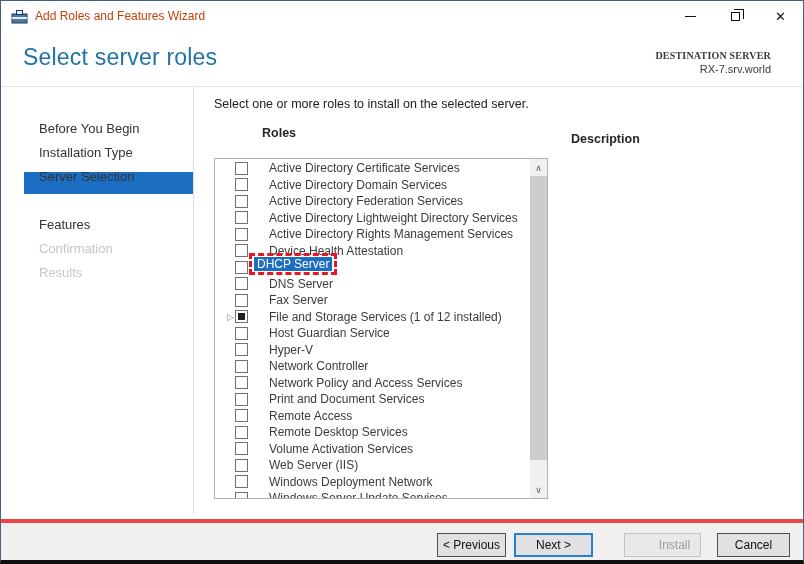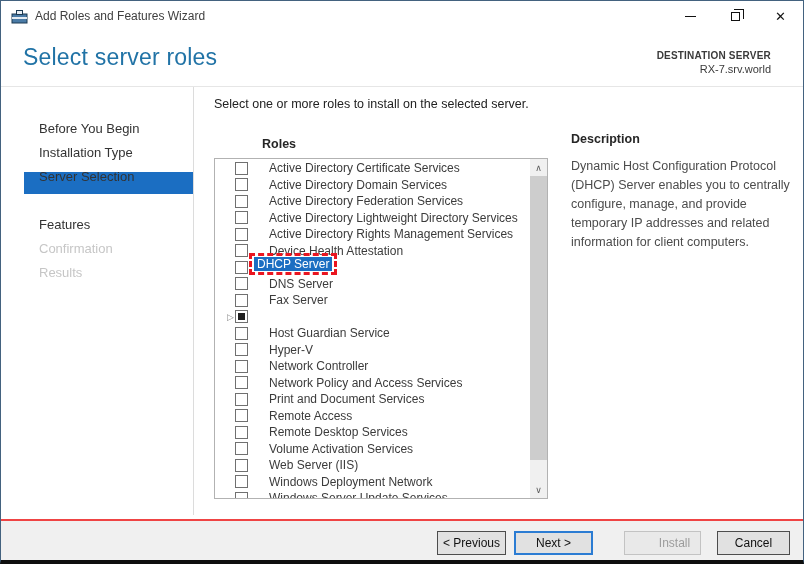--- a/index.html
+++ b/index.html
@@ -5,66 +5,66 @@
   * { margin:0; padding:0; box-sizing:border-box; }
   html,body { background:#9a9a9a; }
   body { font-family:"Liberation Sans","DejaVu Sans",sans-serif; }
   .window {
     position:relative; width:804px; height:564px; background:#ffffff;
     border:1px solid #43627f; border-bottom:4px solid #0e0e0e; overflow:hidden;
   }
   
   .titlebar { position:absolute; left:0; top:0; right:0; height:31px; background:#ffffff; }
   .app-icon { position:absolute; left:10px; top:7px; width:17px; height:17px; }
-  .title-text { position:absolute; left:34px; top:8px; font-size:12px; color:#404040; white-space:nowrap; }
+  .title-text { position:absolute; left:34px; top:8px; font-size:12px; color:#c2410c; white-space:nowrap; }
   .caption-btn { position:absolute; top:0; width:45px; height:31px; display:flex; align-items:center; justify-content:center; color:#111; }
   .btn-min { right:90px; } .btn-restore { right:45px; } .btn-close { right:0; font-size:13px; }
   .min-glyph { width:11px; height:0; border-top:1px solid #111; display:block; }
   .restore-glyph { position:relative; width:9px; height:9px; border:1px solid #111; background:#fff; }
   .restore-glyph:before { content:""; position:absolute; left:2px; top:-4px; width:9px; height:9px; border:1px solid #111; border-left:none; border-bottom:none; }
   
   .header { position:absolute; left:0; top:31px; right:0; height:54px; background:#fff; }
   .page-title { position:absolute; left:22px; top:12px; font-size:23px; font-weight:400; color:#2173a6; letter-spacing:.2px; }
   .dest { position:absolute; right:32px; top:18px; text-align:right; color:#3a3a3a; }
-  .dest-label { font-size:10px; font-weight:bold; letter-spacing:.2px; }
+  .dest-label { font-size:10px; font-weight:bold; letter-spacing:.2px;font-family:Liberation Serif, serif; }
   .dest-server { font-size:11px; margin-top:2px; }
   .header-rule { position:absolute; left:0; top:85px; right:0; height:0; border-top:1px solid #e6e6e6; }
   
   .sidebar { position:absolute; left:0; top:86px; width:193px; bottom:45px; background:#fff; border-right:1px solid #dcdcdc; }
   .nav-item { position:relative; height:24px; display:flex; align-items:center; font-size:13px; color:#333; padding-left:38px; cursor:default; }
   .nav-item.first { margin-top:12px; }
   .nav-item.active { color:#fff; }
   .nav-item.active .nav-bar { position:absolute; left:23px; right:0; top:1px; bottom:1px; background:#1b6ec2; z-index:0; }
   .nav-item span.lbl { position:relative; z-index:1;margin-top:34px; }
   .nav-item.disabled { color:#c6c6c6; }
   
   .main { position:absolute; left:194px; top:86px; right:0; bottom:45px; background:#fff; }
   .instruction { position:absolute; left:19px; top:10px; font-size:12.5px; color:#222; }
-  .roles-label { position:absolute; left:19px; top:50px; font-size:12.5px; font-weight:bold; color:#262626;padding-left:48px; }
+  .roles-label { position:absolute; left:19px; top:39px; font-size:12.5px; font-weight:bold; color:#262626;padding-left:48px; }
   .desc-label { position:absolute; left:376px; top:45px; font-size:12.5px; font-weight:bold; color:#262626; }
   .desc-text { position:absolute; left:376px; top:70px; width:226px; font-size:12.5px; line-height:19px; color:#4c4c4c; }
   
   .rolebox { position:absolute; left:19px; top:71px; width:334px; height:341px; border:1px solid #b2b2b2; background:#fff; overflow:hidden; }
   .rolelist { position:absolute; left:0; top:1px; right:17px; }
   .role-row { position:relative; height:16.5px; display:flex; align-items:center; font-size:12px; color:#3b3b3b; white-space:nowrap; }
   .gutter { width:20px; display:inline-flex; justify-content:flex-end; flex:0 0 20px; }
   .expander { font-size:9px; color:#8a8a8a; margin-right:1px; }
   .checkbox { flex:0 0 13px; width:13px; height:13px; border:1px solid #707070; background:#fff; position:relative; }
   .checkbox.indet:after { content:""; position:absolute; left:2px; top:2px; width:7px; height:7px; background:#1f1f1f; }
   .role-label { margin-left:18px; padding:0 3px; line-height:14px; }
   .role-label.sel { background:#1b6ec2; color:#fff; }
   .dhcp-anno { display:inline-block; border:3px dashed #ea1520; padding:1px 2px; margin:-6px 0 0 1px; position:relative; z-index:3; }
   .dhcp-anno .role-label { margin-left:0; }
   
   .scrollbar { position:absolute; top:0; right:0; bottom:0; width:17px; background:#f0f0f0; }
   .scroll-btn { position:absolute; left:0; width:17px; height:17px; display:flex; align-items:center; justify-content:center; font-size:9px; color:#5a5a5a; }
   .scroll-up { top:0; } .scroll-down { bottom:0; }
   .scroll-thumb { position:absolute; left:0; top:17px; width:17px; height:284px; background:#cdcdcd; }
   
-  .footer { position:absolute; left:0; bottom:0; right:0; height:41px; background:#f0f0f0; border-top:2px solid #ef4444; }
+  .footer { position:absolute; left:0; bottom:0; right:0; height:41px; background:#f0f0f0; border-top:4px solid #ef4444; }
   .btn { position:absolute; top:10px; height:24px; font-size:12px; text-align:center; line-height:22px; background:#e1e1e1; border:1px solid #4d4d4d; color:#111; cursor:default; }
   .btn-previous { left:436px; width:69px; }
   .btn-next { left:513px; width:79px; border:2px solid #2b7cd3; line-height:20px; }
   .btn-install { left:623px; width:77px; background:#e9e9e9; border:1px solid #c3c3c3; color:#9c9c9c;padding-left:24px; }
   .btn-cancel { left:716px; width:73px; }
 </style>
 </head>
 <body>
 
 <div class="window">
@@ -118,21 +118,20 @@
       </div>
     <div class="nav-item disabled">
         <span class="lbl">Results</span>
       </div>
   </div>
 
   <div class="main">
     <div class="instruction">Select one or more roles to install on the selected server.</div>
     <div class="roles-label">Roles</div>
     <div class="desc-label">Description</div>
-    <div class="desc-text">Dynamic Host Configuration Protocol (DHCP) Server enables you to centrally configure, manage, and provide temporary IP addresses and related information for client computers.</div>
 
     <div class="rolebox">
       <div class="rolelist">
 
         <div class="role-row">
             <span class="gutter"></span>
             <span class="checkbox"></span>
             <span class="role-label">Active Directory Certificate Services</span>
           </div>
         <div class="role-row">
@@ -176,20 +175,21 @@
             <span class="gutter"></span>
             <span class="checkbox"></span>
             <span class="role-label">Fax Server</span>
           </div>
 
         <div class="role-row">
           <span class="gutter">
               <span class="expander">▷</span>
             </span>
           <span class="checkbox indet"></span>
+          <span class="role-label">File and Storage Services (1 of 12 installed)</span>
         </div>
 
         <div class="role-row">
             <span class="gutter"></span>
             <span class="checkbox"></span>
             <span class="role-label">Host Guardian Service</span>
           </div>
         <div class="role-row">
             <span class="gutter"></span>
             <span class="checkbox"></span>

